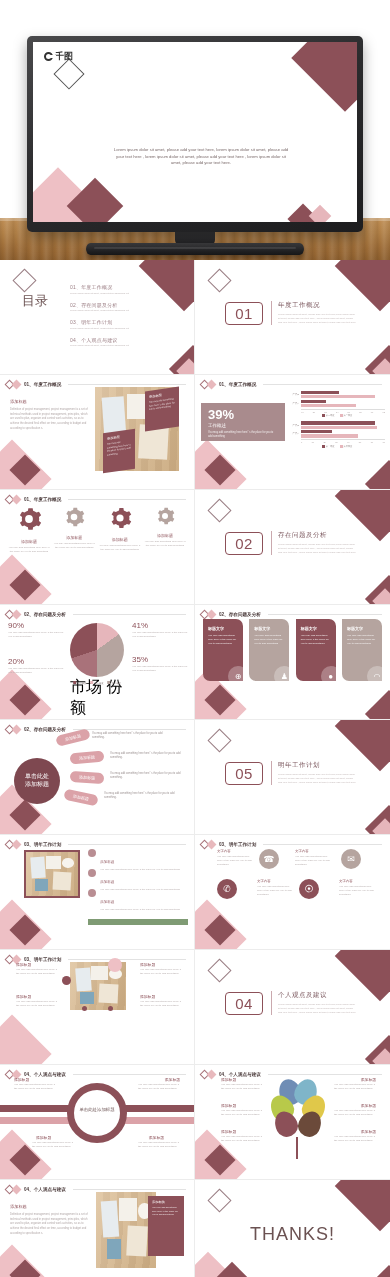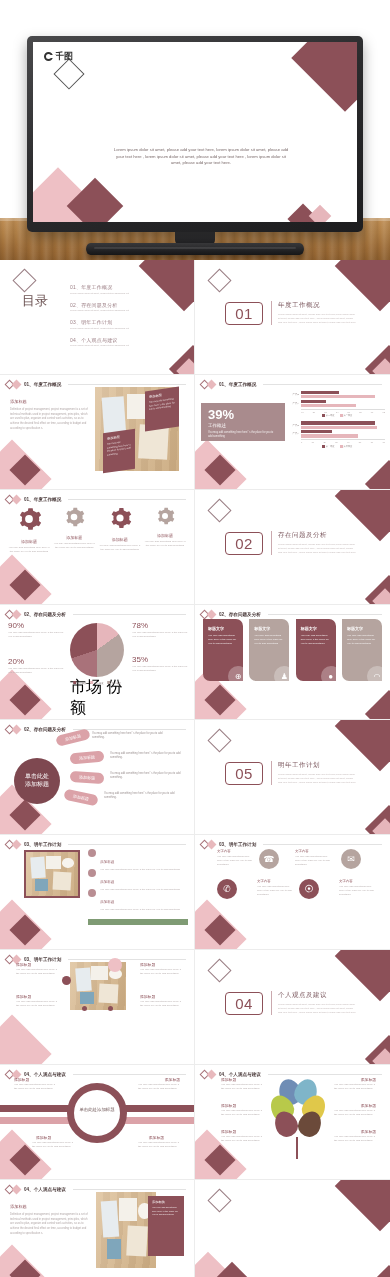--- a/index.html
+++ b/index.html
@@ -444,21 +444,21 @@
 
     <div class="pct" style="left:8px;top:16px;">
       <div class="v">90%</div>
       <div class="d">You may add something here here" s the place for you is add something</div>
     </div>
     <div class="pct" style="left:8px;top:52px;">
       <div class="v">20%</div>
       <div class="d">You may add something here here" s the place for you is add something</div>
     </div>
     <div class="pct" style="right:6px;top:16px;">
-      <div class="v">78%</div>
+      <div class="v">41%</div>
       <div class="d">You may add something here here" s the place for you is add something</div>
     </div>
     <div class="pct" style="right:6px;top:50px;">
       <div class="v">35%</div>
       <div class="d">You may add something here here" s the place for you is add something</div>
     </div>
 
     <div class="donut-wrap">
       <div class="donut" style="background:conic-gradient(#e6b6bb 0deg 54deg,#b5a49f 54deg 180deg,#a9727a 180deg 252deg,#8c5058 252deg 360deg);"></div>
       <div class="hole">
@@ -741,15 +741,16 @@
     </div>
   </div>
 
   <div class="slide">
     <div class="dia deco-out-tl"></div>
     <div class="dia deco-big-tr"></div>
     <div class="dia" style="left:-12px;bottom:-18px;width:50px;height:50px;background:#eec0c5;"></div>
     <div class="dia" style="left:22px;bottom:-4px;width:30px;height:30px;background:#8c5058;"></div>
     <div class="dia deco-dia-br1"></div>
 
+    <div class="thanks">THANKS!</div>
   </div>
 
 </div>
 
 </body></html>

